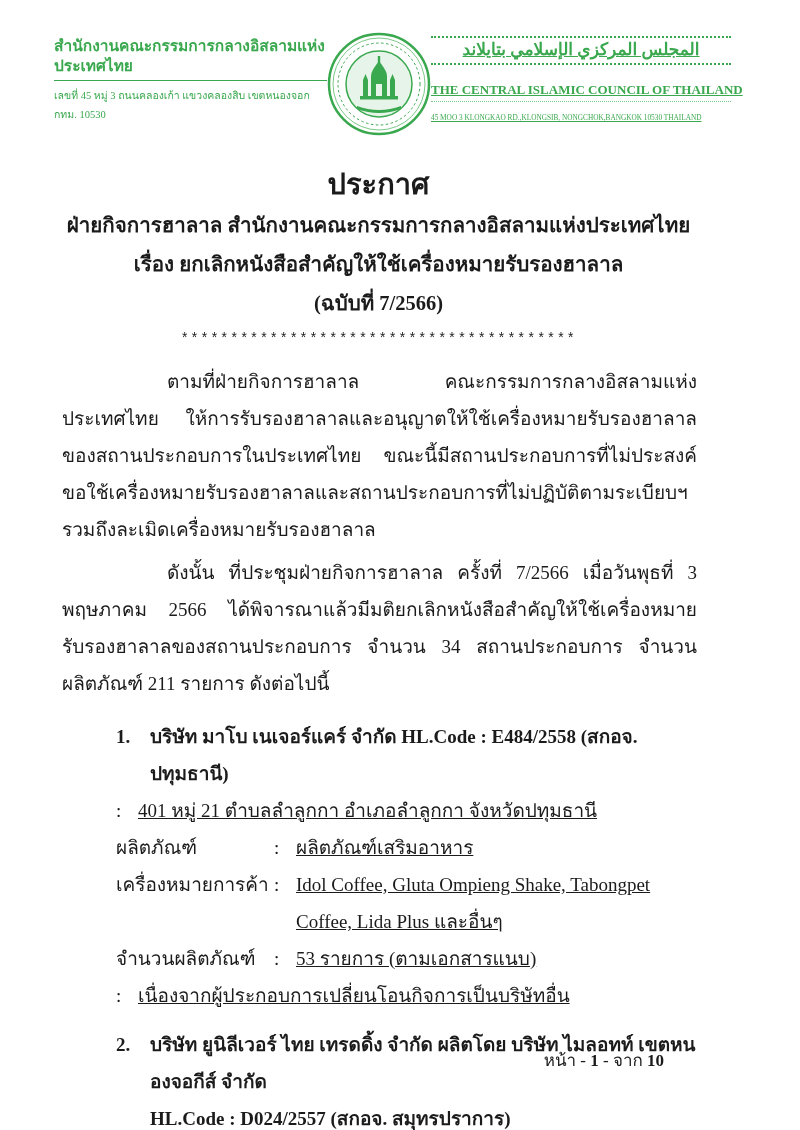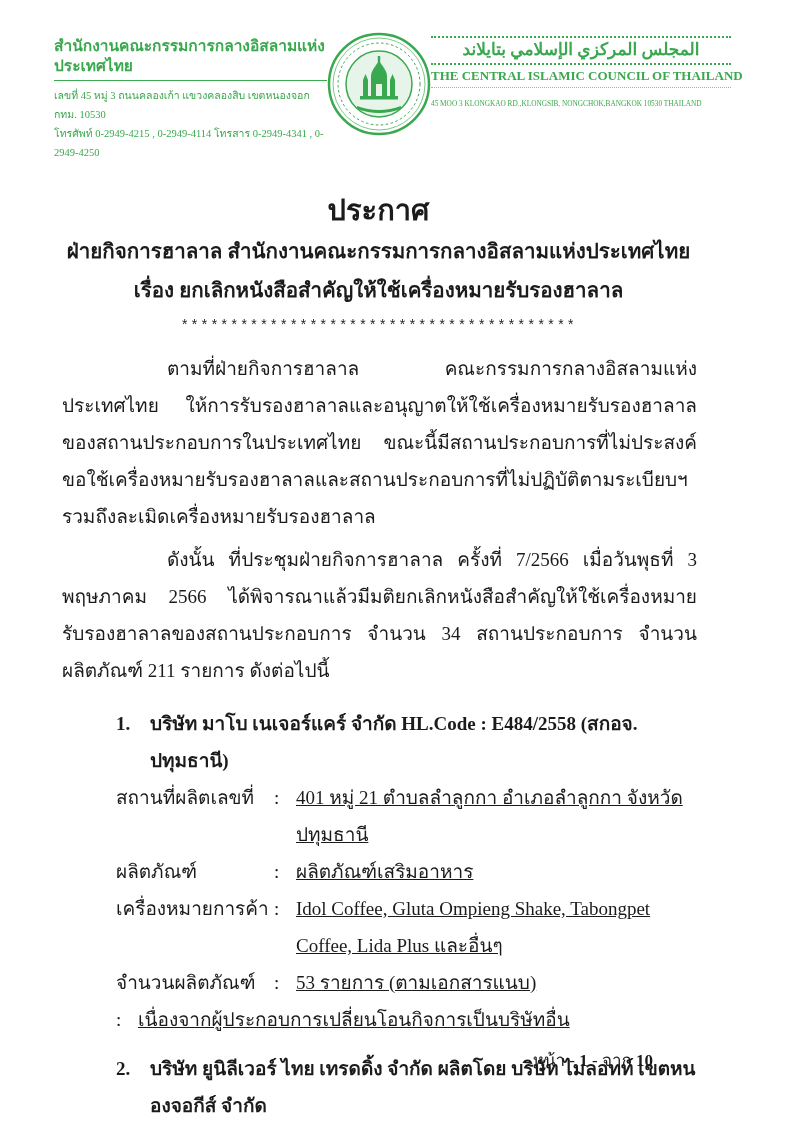--- a/index.html
+++ b/index.html
@@ -24,31 +24,31 @@
   .h-left{width:316px;color:var(--green);}
   .h-left .org{
     font-weight:bold;font-size:15.5px;line-height:20px;
     border-bottom:1.5px solid var(--green);
     padding-bottom:4px;margin-bottom:5px;
   }
   .h-left .addr,.h-left .phone{font-size:10.5px;line-height:19px;}
 
   .h-logo{width:104px;height:104px;margin-top:-4px;flex-shrink:0;}
 
-  .h-right{width:300px;color:var(--green);text-align:left;}
+  .h-right{width:300px;color:var(--green);text-align:left;text-decoration:underline;}
   .h-right .arabic{
     font-size:17px;line-height:22px;font-weight:bold;
     border-top:2px dotted var(--green);
     border-bottom:2px dotted var(--green);
     padding:1px 0 2px 0;
     text-align:center;
     letter-spacing:1px;
   }
   .h-right .org-en{
-    font-weight:bold;font-size:13px;line-height:18px;margin-top:2px;
+    font-weight:bold;font-size:13px;line-height:18px;margin-top:16px;
     border-bottom:1px dotted var(--green-light);
     padding-bottom:2px;
     white-space:nowrap;
   }
   .h-right .addr-en{font-size:7.3px;line-height:11px;margin-top:10px;white-space:nowrap;}
   .h-right .tel-en{font-size:10.3px;line-height:14px;white-space:nowrap;}
 
   
   .title-block{text-align:center;margin-top:26px;}
   .title-main{font-size:29px;font-weight:bold;line-height:44px;}
@@ -69,36 +69,35 @@
   .item-num{width:34px;flex-shrink:0;}
   .item-title2{padding-left:34px;font-weight:bold;line-height:37px;}
   .detail-row{display:flex;line-height:37px;}
   .detail-label{width:158px;flex-shrink:0;}
   .detail-colon{width:22px;flex-shrink:0;text-align:left;}
   .detail-value{flex:1;text-decoration:underline;}
   .detail-row.reason .detail-label{font-weight:bold;}
 
   
   .footer{
-    position:absolute;top:1046px;right:104px;
+    position:absolute;top:1046px;right:93px;
     font-size:17px;
   }
   .footer .num{font-weight:bold;font-family:"Liberation Serif",serif;}
 </style>
 </head>
 <body>
 
 <div class="page">
 
   <div class="header">
 
     <div class="h-left">
       <div class="org">สำนักงานคณะกรรมการกลางอิสลามแห่งประเทศไทย</div>
       <div class="addr">เลขที่ 45 หมู่ 3 ถนนคลองเก้า แขวงคลองสิบ เขตหนองจอก กทม. 10530</div>
-      <div class="phone">โทรศัพท์ 0-2949-4215 , 0-2949-4114 โทรสาร 0-2949-4341 , 0-2949-4250</div>
     </div>
 
     <div class="h-logo">
       <svg width="104" height="104" viewBox="0 0 104 104">
         <circle cx="52" cy="52" r="50" fill="#ffffff" stroke="#3aa84e" stroke-width="2.5"></circle>
         <circle cx="52" cy="52" r="46" fill="none" stroke="#7cc98a" stroke-width="1"></circle>
         <circle cx="52" cy="52" r="41" fill="none" stroke="#3aa84e" stroke-width="1" stroke-dasharray="2.5 2.5"></circle>
         <circle cx="52" cy="52" r="33" fill="#e7f4e9" stroke="#3aa84e" stroke-width="1.5"></circle>
 
         <rect x="44" y="44" width="16" height="20" fill="#3aa84e"></rect>
@@ -119,37 +118,37 @@
       <div class="org-en">THE CENTRAL ISLAMIC COUNCIL OF THAILAND</div>
       <div class="addr-en">45 MOO 3 KLONGKAO RD.,KLONGSIB, NONGCHOK,BANGKOK 10530 THAILAND</div>
     </div>
 
   </div>
 
   <div class="title-block">
     <div class="title-main">ประกาศ</div>
     <div class="title-sub">ฝ่ายกิจการฮาลาล สำนักงานคณะกรรมการกลางอิสลามแห่งประเทศไทย</div>
     <div class="title-sub">เรื่อง ยกเลิกหนังสือสำคัญให้ใช้เครื่องหมายรับรองฮาลาล</div>
+    <div class="title-sub">(ฉบับที่ 7/2566)</div>
     <div class="title-divider">****************************************</div>
   </div>
 
   <div class="body-text">
     <p class="para">ตามที่ฝ่ายกิจการฮาลาล  คณะกรรมการกลางอิสลามแห่งประเทศไทย  ให้การรับรองฮาลาลและอนุญาตให้ใช้เครื่องหมายรับรองฮาลาลของสถานประกอบการในประเทศไทย  ขณะนี้มีสถานประกอบการที่ไม่ประสงค์ขอใช้เครื่องหมายรับรองฮาลาลและสถานประกอบการที่ไม่ปฏิบัติตามระเบียบฯ รวมถึงละเมิดเครื่องหมายรับรองฮาลาล</p>
     <p class="para">ดังนั้น ที่ประชุมฝ่ายกิจการฮาลาล  ครั้งที่ 7/2566  เมื่อวันพุธที่ 3 พฤษภาคม 2566 ได้พิจารณาแล้วมีมติยกเลิกหนังสือสำคัญให้ใช้เครื่องหมายรับรองฮาลาลของสถานประกอบการ จำนวน 34 สถานประกอบการ จำนวนผลิตภัณฑ์ 211 รายการ  ดังต่อไปนี้</p>
   </div>
 
   <div class="items">
 
     <div class="item">
       <div class="item-title">
         <span class="item-num">1.</span>
         <span>บริษัท มาโบ เนเจอร์แคร์ จำกัด   HL.Code : E484/2558   (สกอจ. ปทุมธานี)</span>
       </div>
       <div class="detail-row">
-        <span class="detail-label">สถานที่ผลิตเลขที่</span>
         <span class="detail-colon">:</span>
         <span class="detail-value">401  หมู่ 21  ตำบลลำลูกกา  อำเภอลำลูกกา  จังหวัดปทุมธานี</span>
       </div>
       <div class="detail-row">
         <span class="detail-label">ผลิตภัณฑ์</span>
         <span class="detail-colon">:</span>
         <span class="detail-value">ผลิตภัณฑ์เสริมอาหาร</span>
       </div>
       <div class="detail-row">
         <span class="detail-label">เครื่องหมายการค้า</span>

